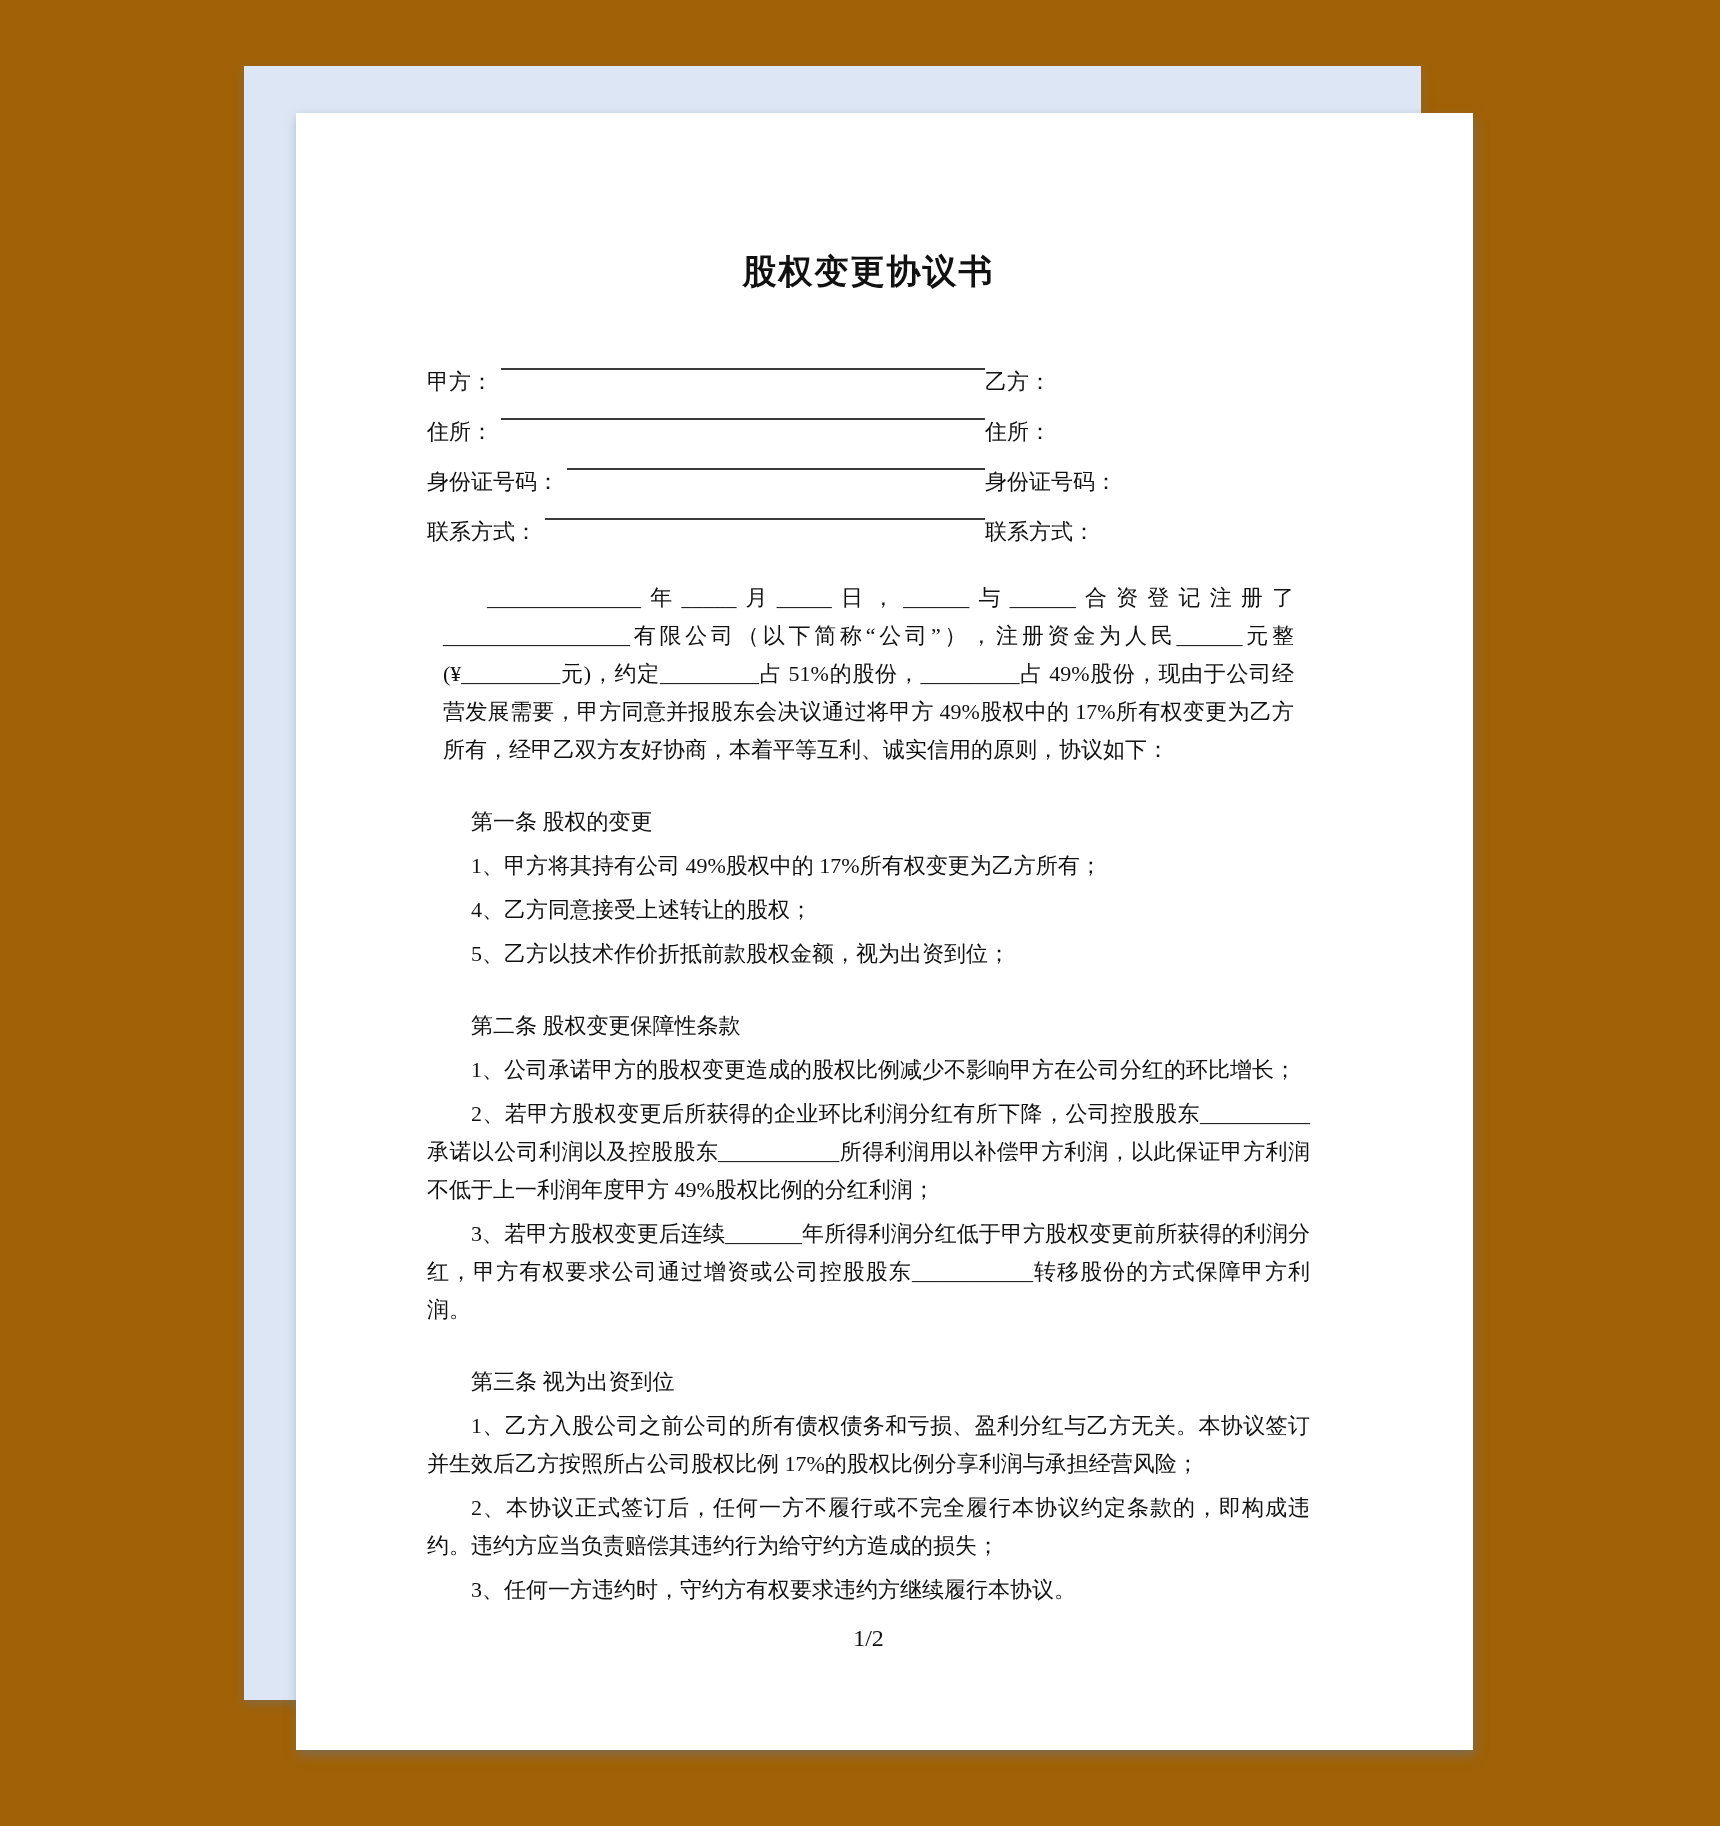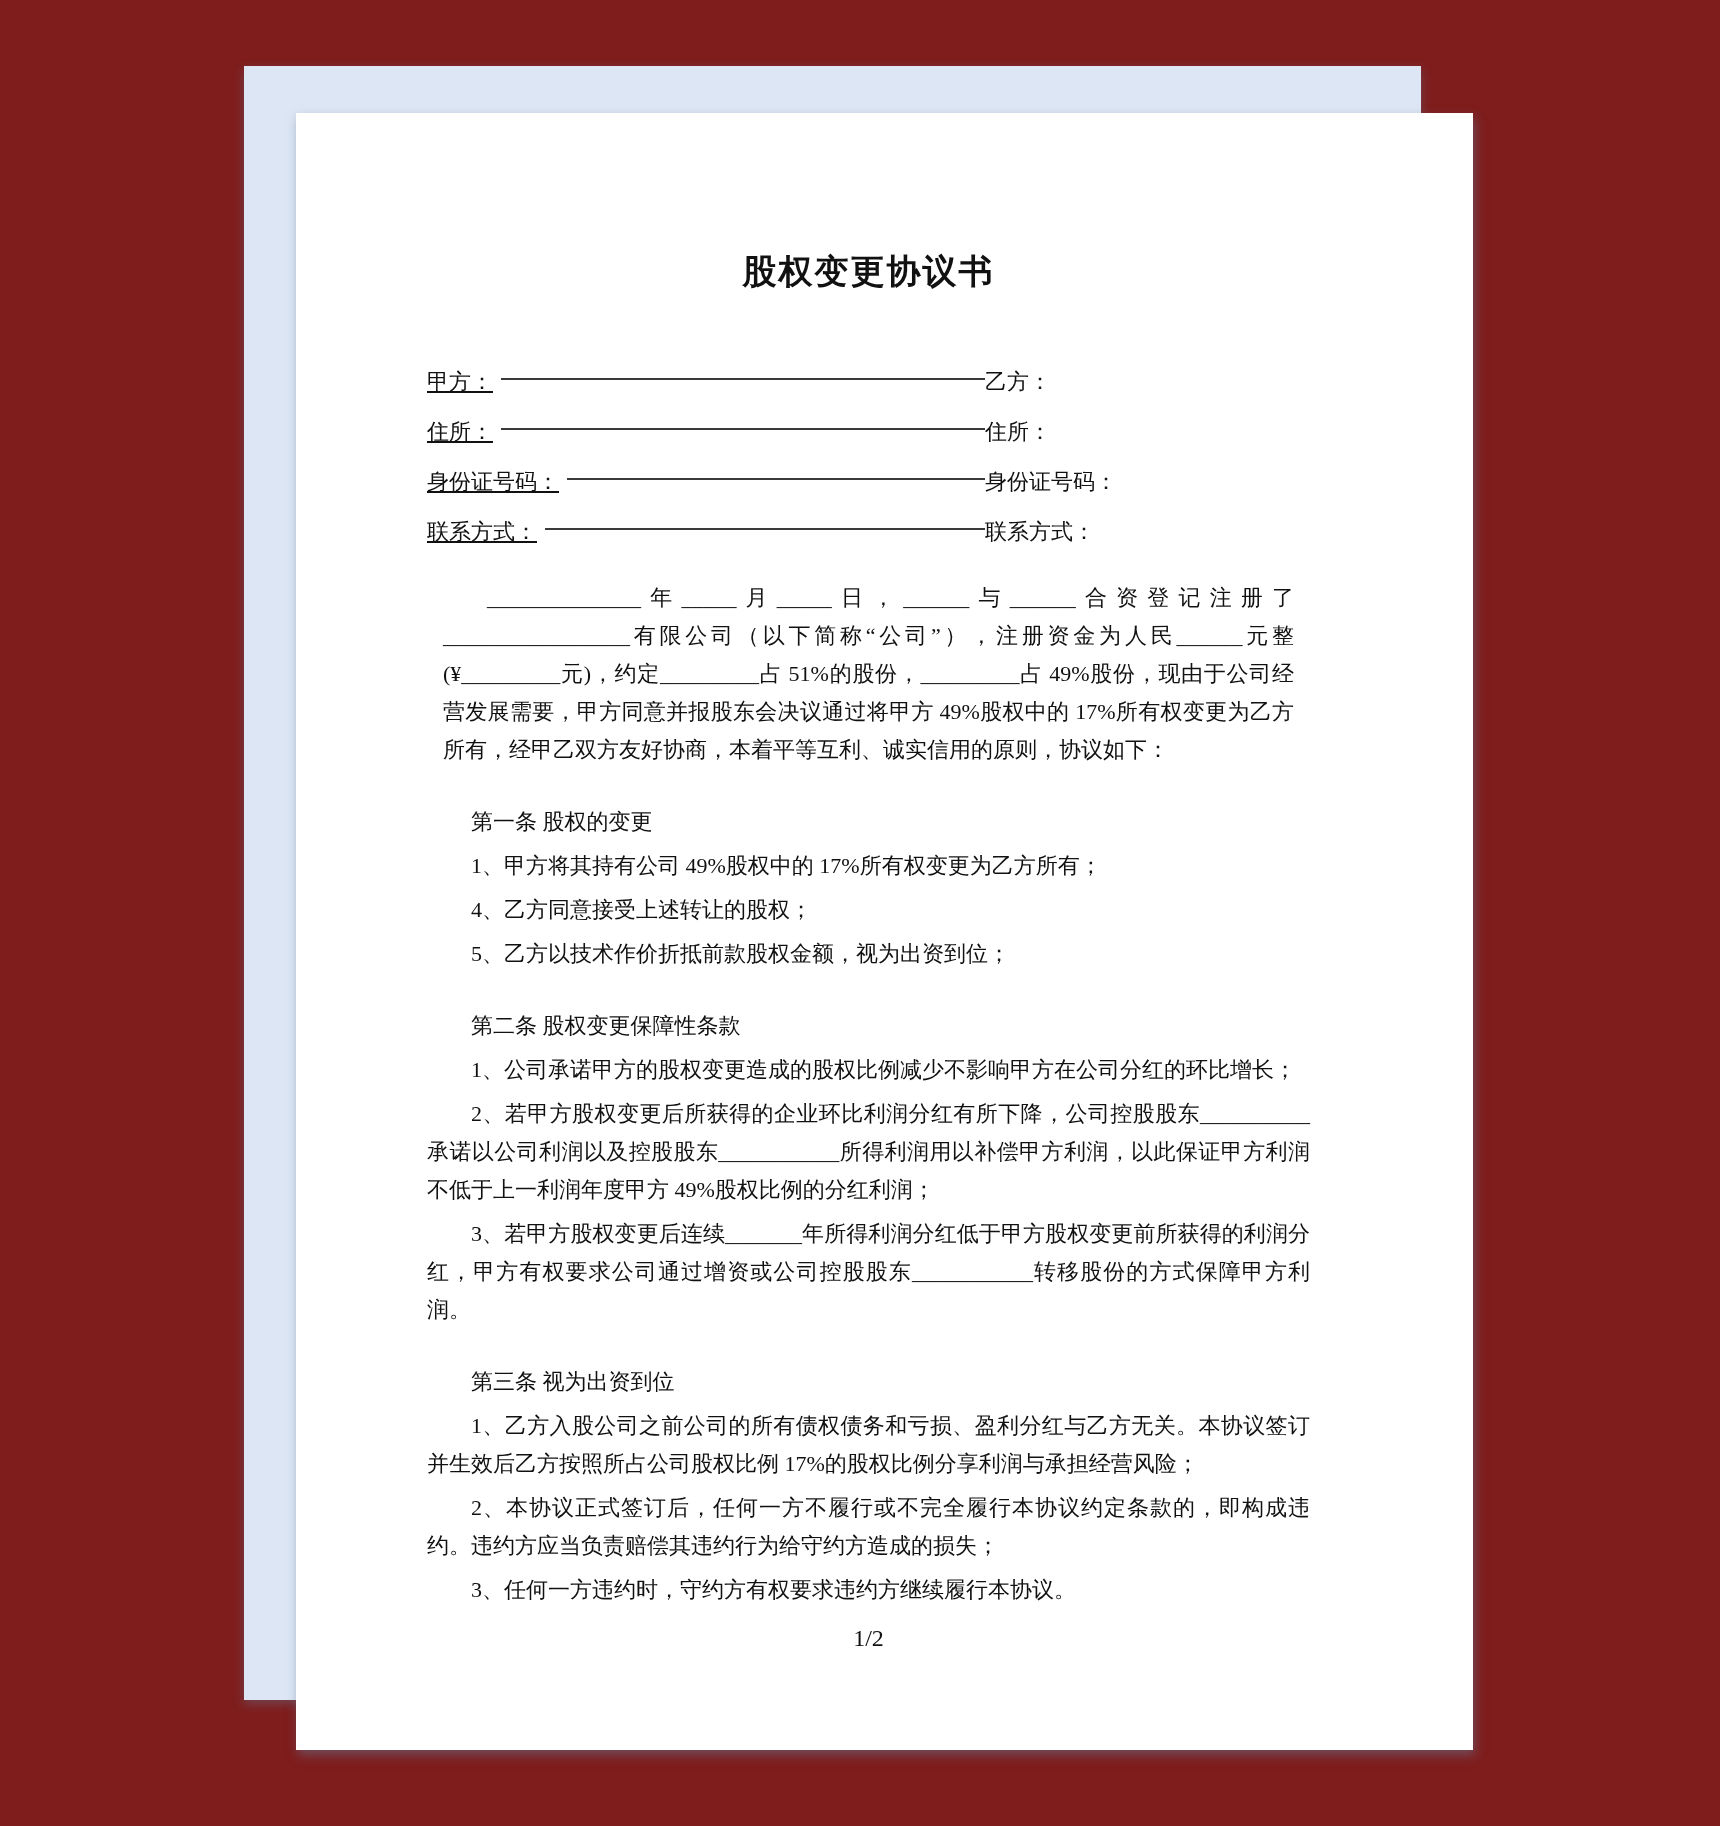--- a/index.html
+++ b/index.html
@@ -2,21 +2,21 @@
 <html><head>
 <meta charset="utf-8">
 <style>
   html, body { margin: 0; padding: 0; }
   body { width: 1720px; height: 1826px; overflow: hidden; }
 
   .canvas {
     position: relative;
     width: 1720px;
     height: 1826px;
-    background: #7f1d1d;
+    background: #a16207;
     font-family: "Liberation Serif", "DejaVu Serif", serif;
     color: #111111;
     font-size: 22px;
   }
 
   .sheet-back {
     position: absolute;
     left: 244px;
     top: 66px;
     width: 1177px;
@@ -50,23 +50,22 @@
 
   .field-row {
     display: flex;
     align-items: flex-end;
     height: 50px;
     font-size: 22px;
   }
 
   .field-left {
     display: flex;
-    align-items: center;
+    align-items: flex-start;
     width: 558px;
-    text-decoration: underline;
   }
 
   .f-label { white-space: nowrap; line-height: 1.25; }
 
   .f-line {
     flex: 1;
     height: 0;
     border-bottom: 2px solid #3a3a3a;
     margin: 0 0 5px 8px;
   }

